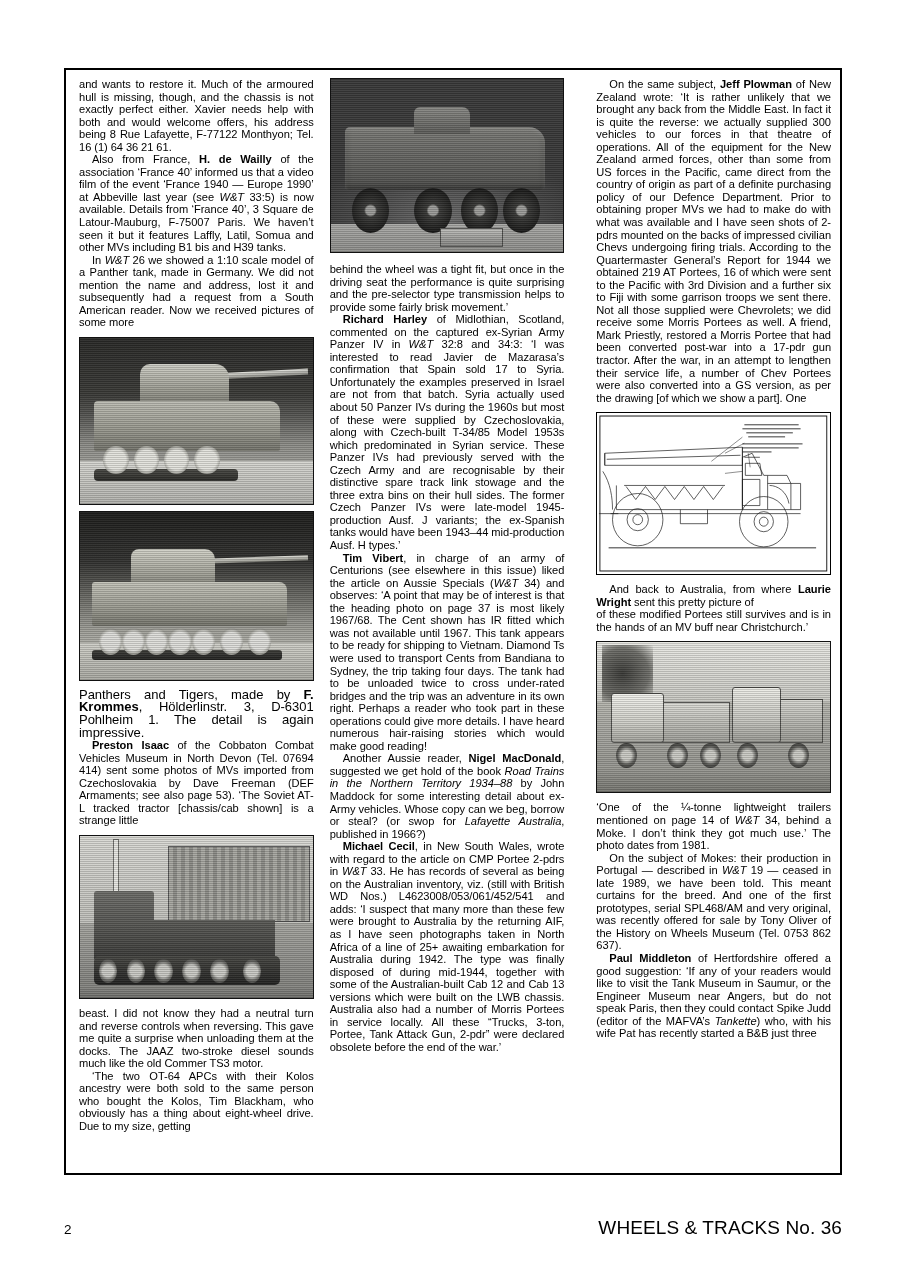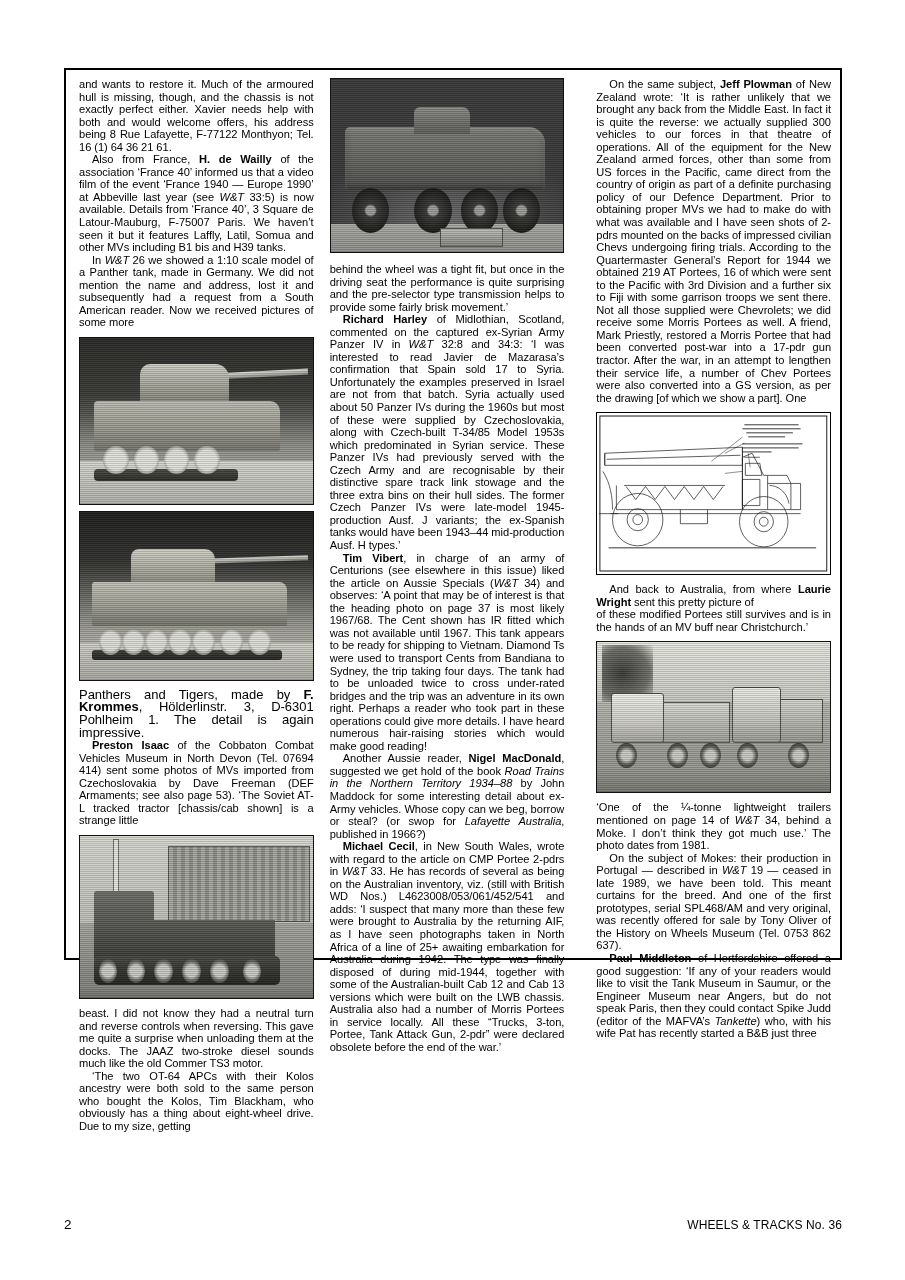--- a/index.html
+++ b/index.html
@@ -23,21 +23,21 @@
     height: 1280px;
     background: #fff;
   }
 
   
   .frame {
     position: absolute;
     left: 64px;
     top: 68px;
     width: 778px;
-    height: 892px;
+    height: 1107px;
     border: 2px solid #000;
     box-sizing: border-box;
     background: #fff;
   }
 
   .cols {
     position: absolute;
     left: 13px;
     top: 8px;
     width: 752px;
@@ -312,21 +312,21 @@
     position: absolute;
     left: 64px;
     top: 1217px;
     width: 778px;
     display: flex;
     justify-content: space-between;
     align-items: baseline;
     font-size: 13px;
   }
   .footer .pg { font-size: 13.5px; }
-  .footer .mag { font-size: 12px; letter-spacing: 0.1px; }
+  .footer .mag { font-size: 19px; letter-spacing: 0.1px; }
 
   .sp6 { height: 6px; }
   .sp8 { height: 8px; }
   .sp10 { height: 10px; }
 </style>
 </head>
 <body>
 
 <div class="page">
 

